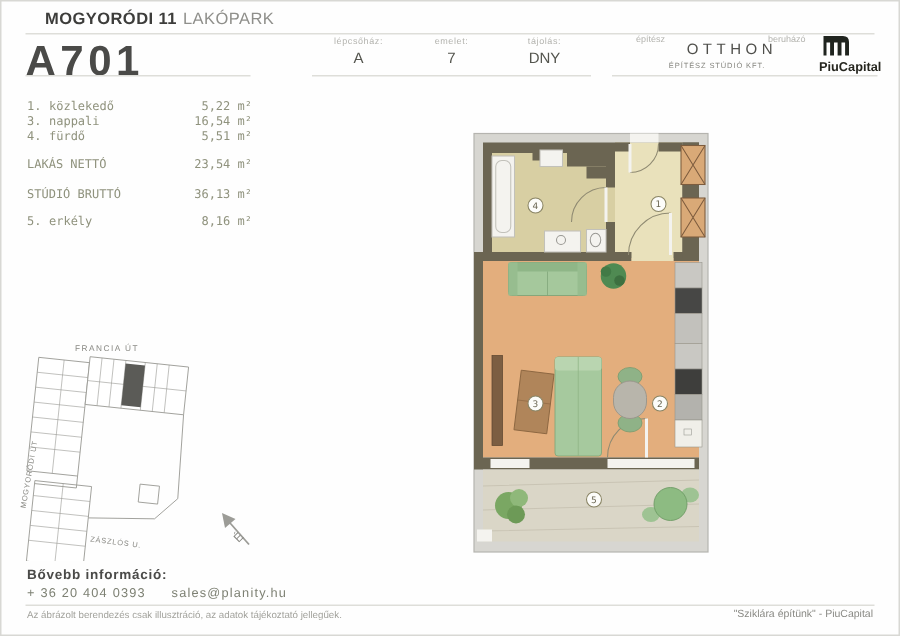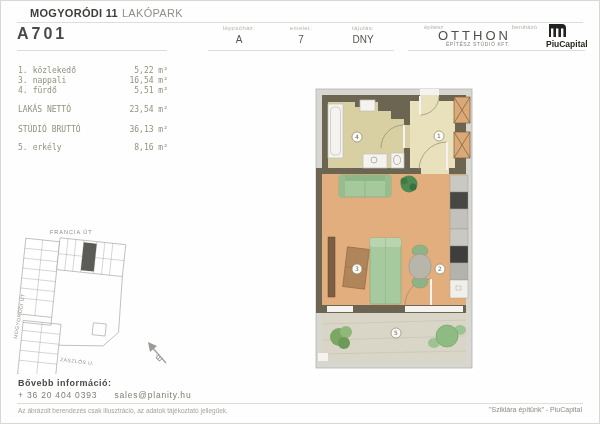--- a/index.html
+++ b/index.html
@@ -4,29 +4,29 @@
 <style>
   html,body{margin:0;padding:0;background:#ffffff;}
   .sheet{position:relative;width:600px;height:424px;background:#fefefe;overflow:hidden;
          font-family:"Liberation Sans", sans-serif;box-shadow:inset 0 0 0 1px #d8d8d4;}
   .rule{position:absolute;height:1px;background:#deded9;}
 
   
   .title{position:absolute;left:18px;top:7px;font-size:11px;color:#8f8f8b;letter-spacing:.3px;padding-left:12px;}
   .title .bold{color:#3d3d3b;font-weight:700;}
   .title .light{font-weight:400;margin-left:4px;}
-  .unit-code{position:absolute;left:17px;top:25px;font-size:16px;font-weight:700;
+  .unit-code{position:absolute;left:17px;top:25px;font-size:28px;font-weight:700;
              letter-spacing:3px;color:#4a4a48;}
   .info-table{position:absolute;left:208px;top:25px;width:186px;display:flex;}
   .info-cell{flex:1;text-align:center;}
   .info-label{font-size:6px;color:#b3b3ae;letter-spacing:.4px;}
   .info-value{font-size:10px;color:#54554e;margin-top:3px;}
   .arch-label{position:absolute;left:424px;top:24px;font-size:6px;color:#b3b3ae;}
-  .arch-name{position:absolute;left:438px;top:28px;width:80px;text-align:left;
-             font-size:13px;letter-spacing:3px;color:#4f4f4b;}
+  .arch-name{position:absolute;left:438px;top:28px;width:80px;text-align:right;
+             font-size:10px;letter-spacing:3px;color:#4f4f4b;}
   .arch-sub{position:absolute;left:438px;top:41px;width:80px;text-align:center;
             font-size:5px;letter-spacing:.6px;color:#85857f;}
   .dev-label{position:absolute;left:512px;top:24px;font-size:6px;color:#b3b3ae;}
   .dev-logo{position:absolute;left:546px;top:23px;width:40px;text-align:right;}
   .dev-name{font-size:8.5px;font-weight:700;color:#26261f;margin-top:1px;}
 
   
   .room-list{position:absolute;left:18px;top:66px;width:150px;
              font-family:"DejaVu Sans Mono", monospace;font-size:8px;color:#8f927d;}
   .row{display:flex;justify-content:space-between;line-height:10px;white-space:nowrap;text-align:right;}

